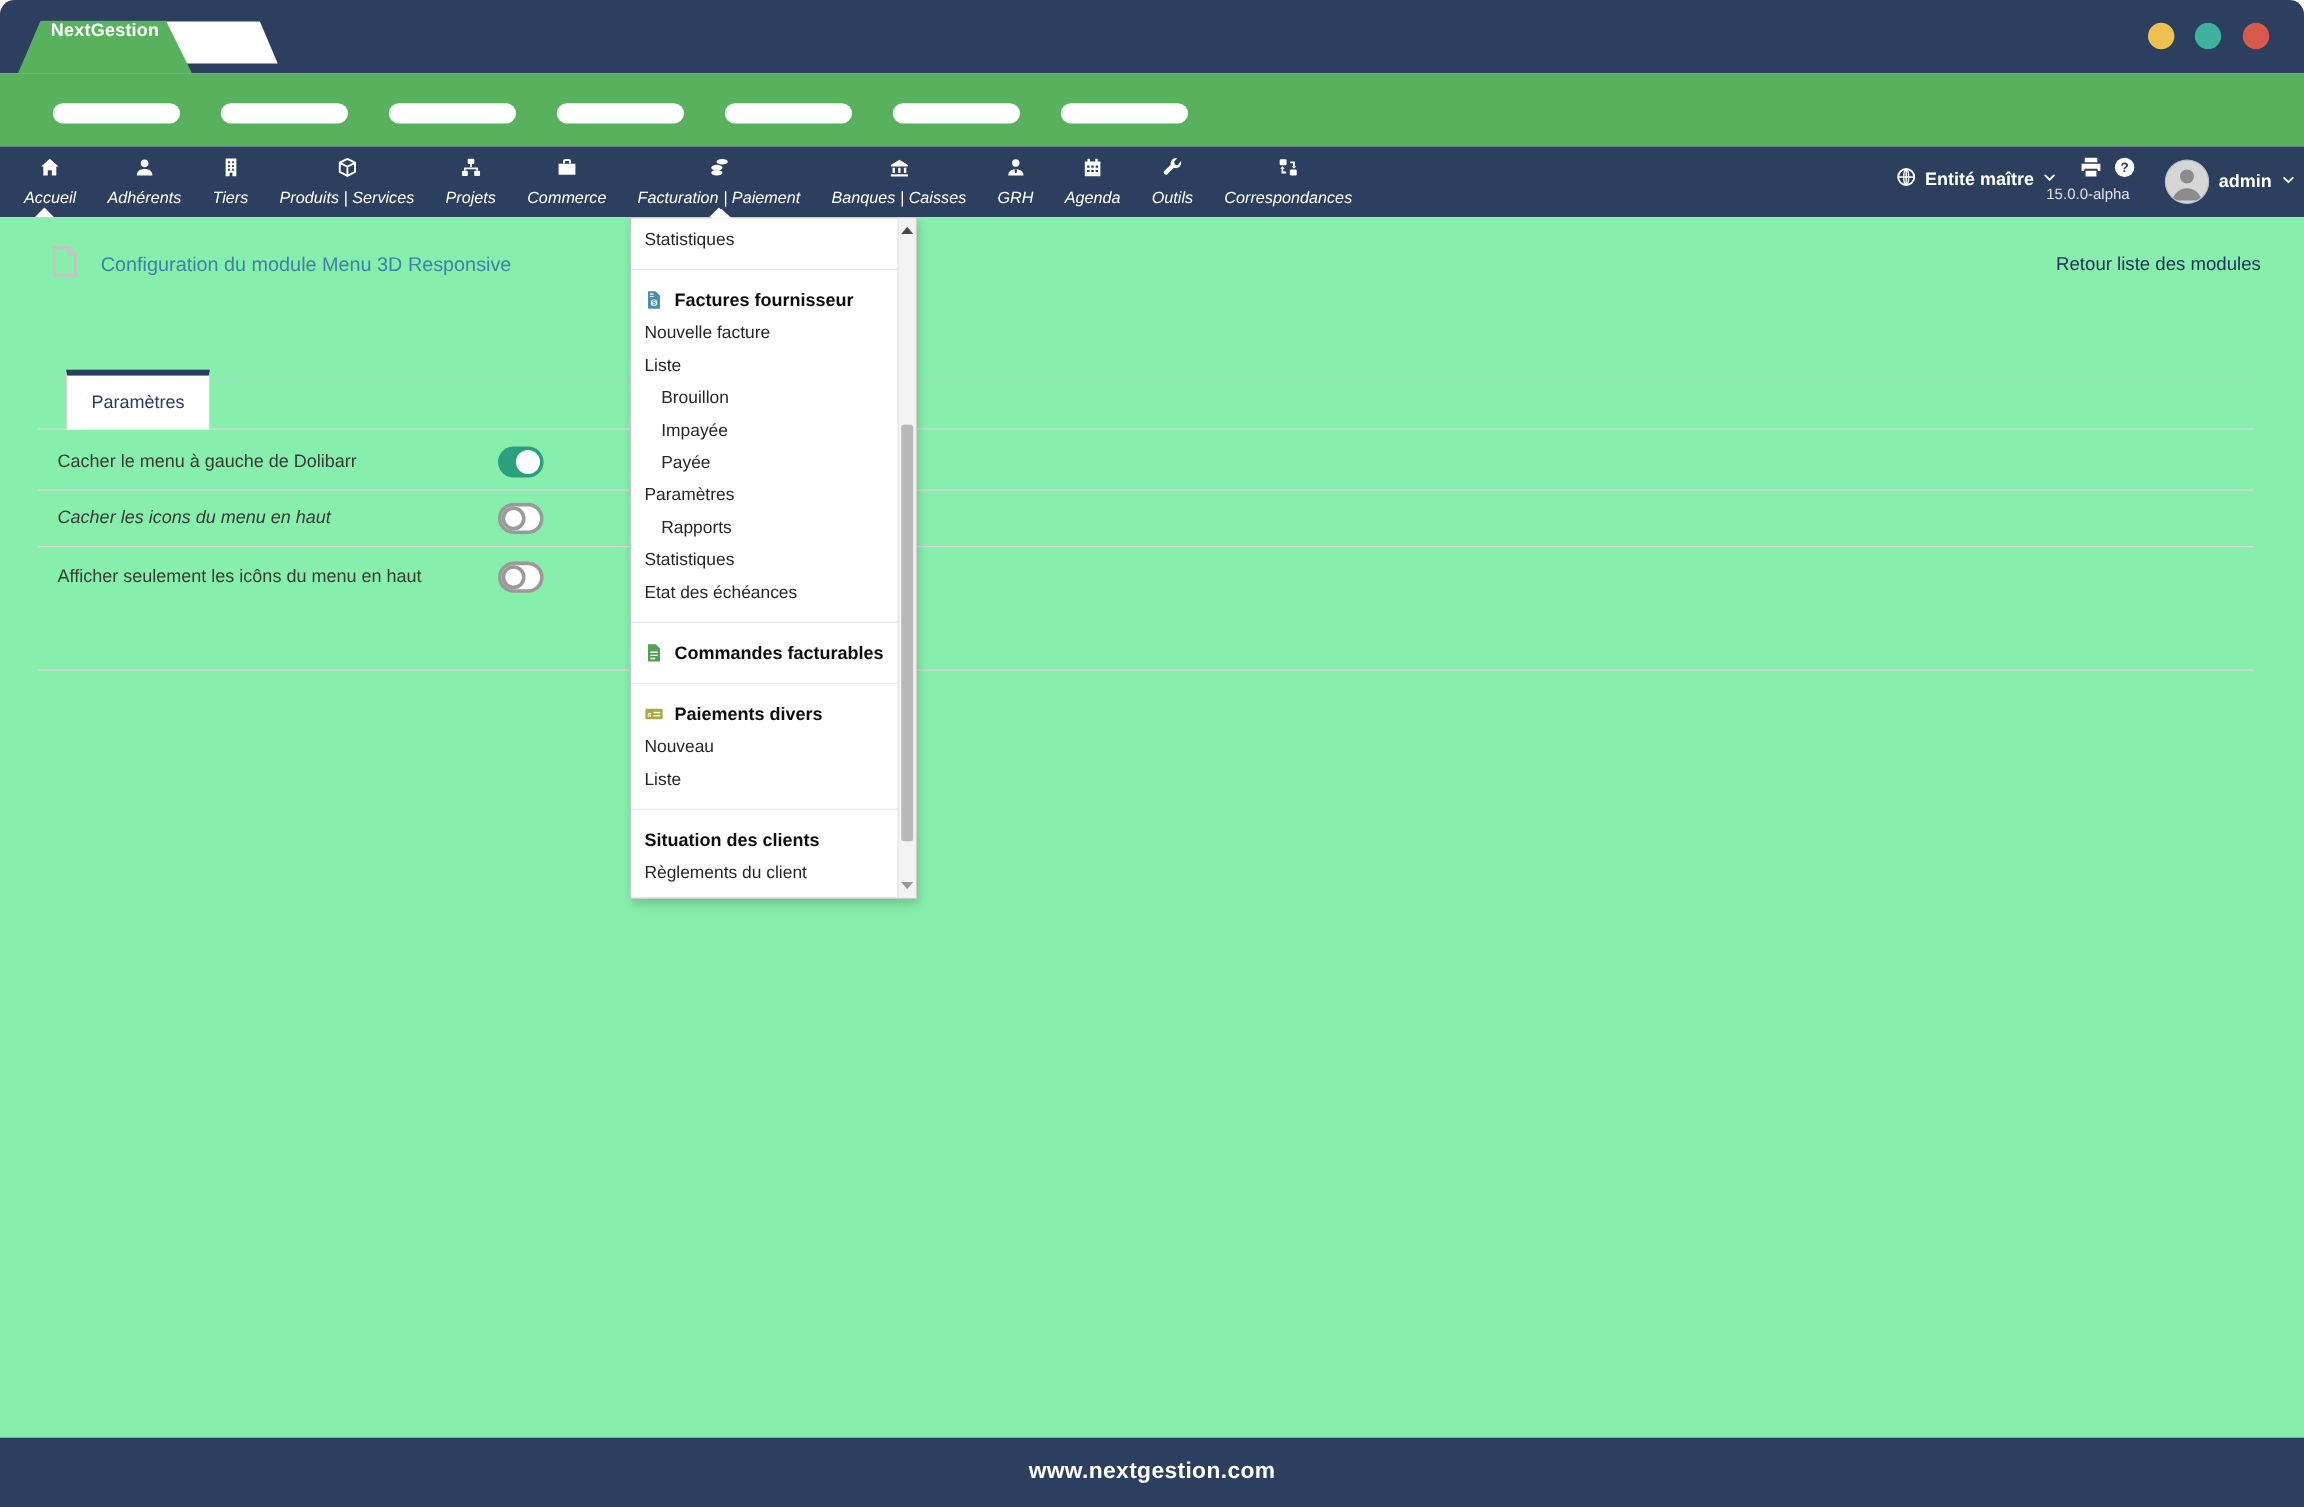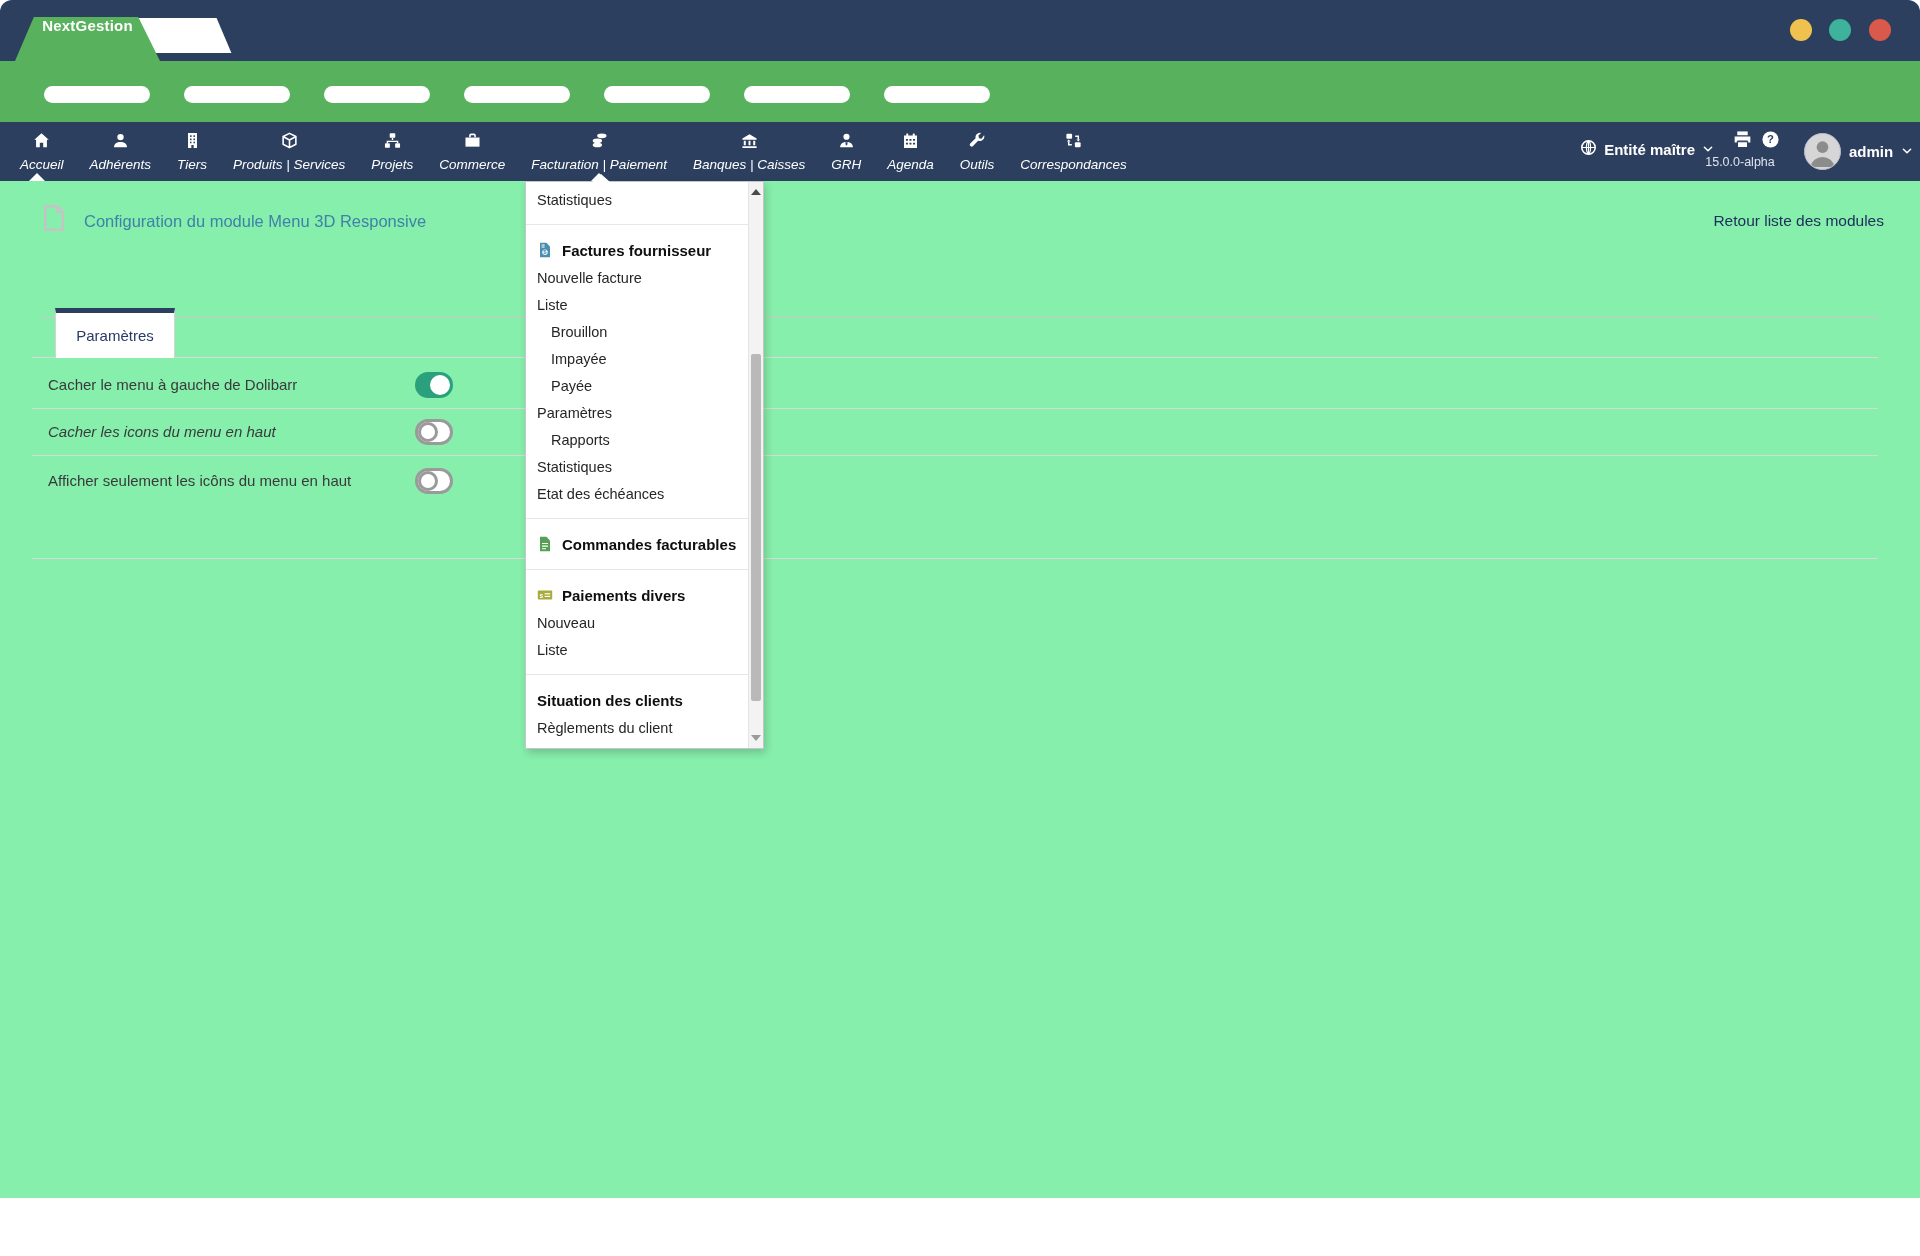--- a/index.html
+++ b/index.html
@@ -316,13 +316,16 @@
       <div class="dd-arrow dd-up">
           <div class="tri-up"></div>
         </div>
       <div class="dd-thumb"></div>
       <div class="dd-arrow dd-down">
           <div class="tri-down"></div>
         </div>
     </div>
   </div>
 
+  <div class="footer">
+    <span>www.nextgestion.com</span>
+  </div>
 </div>
 
 </body></html>

